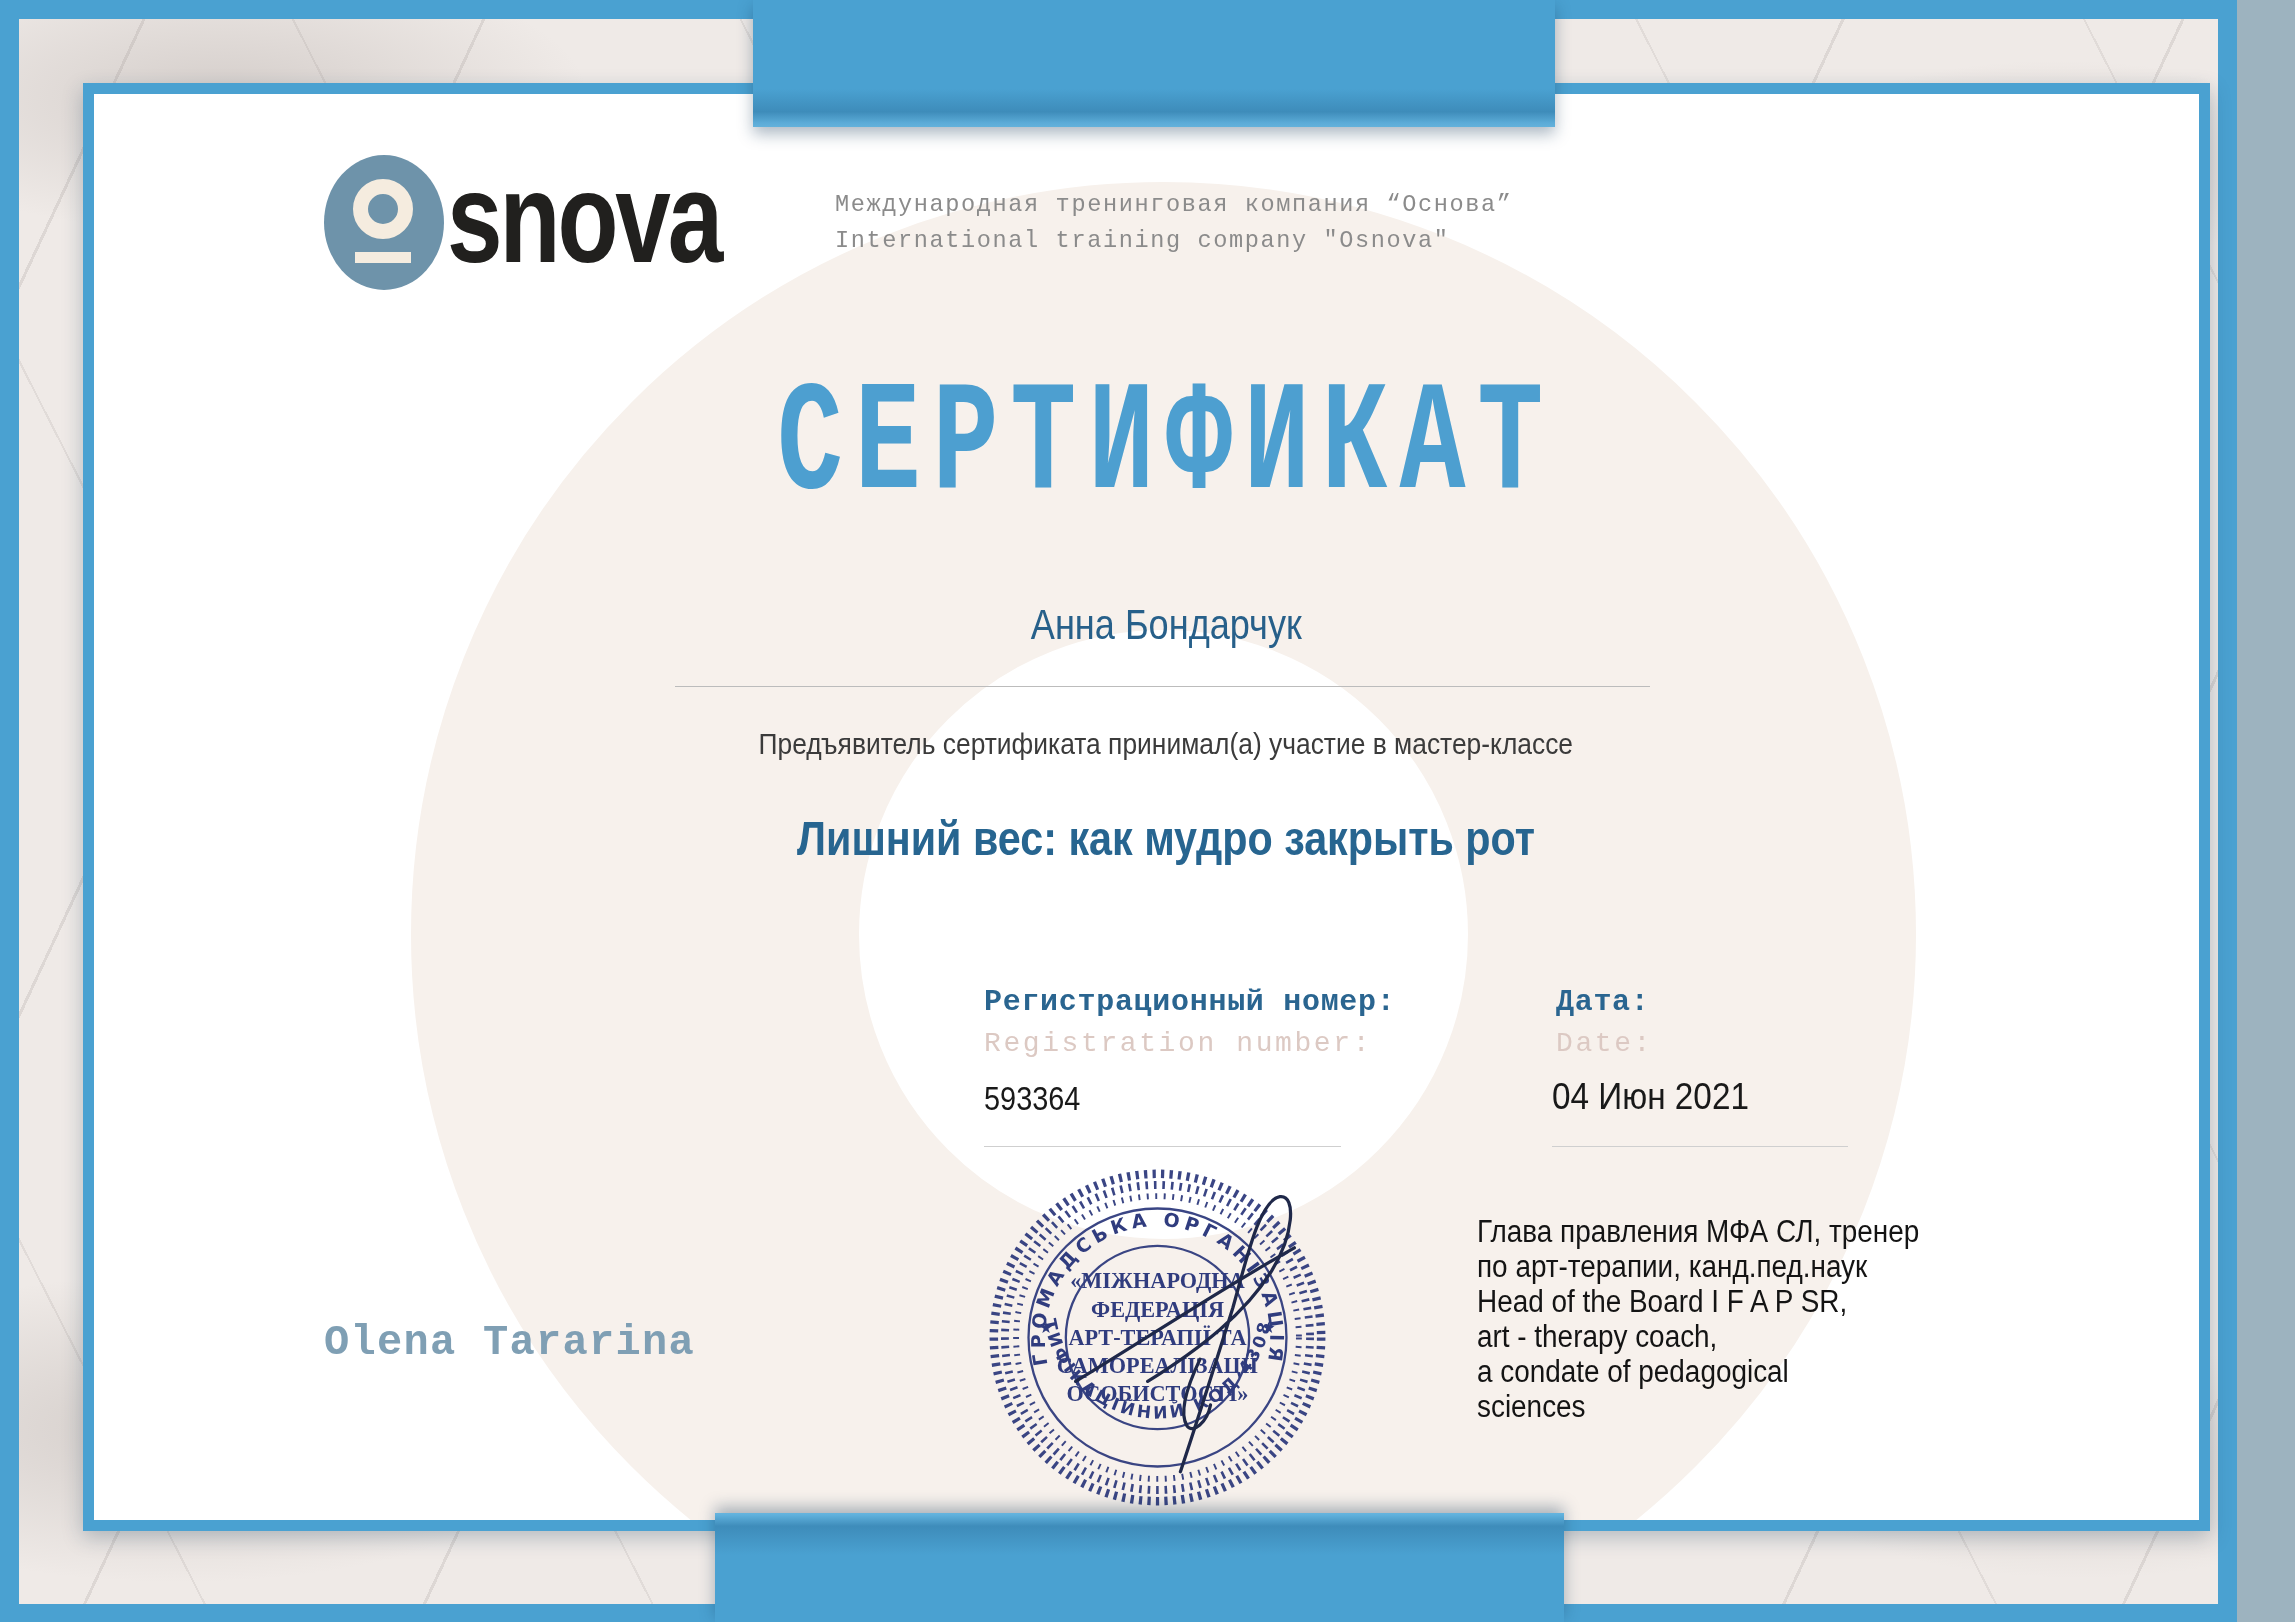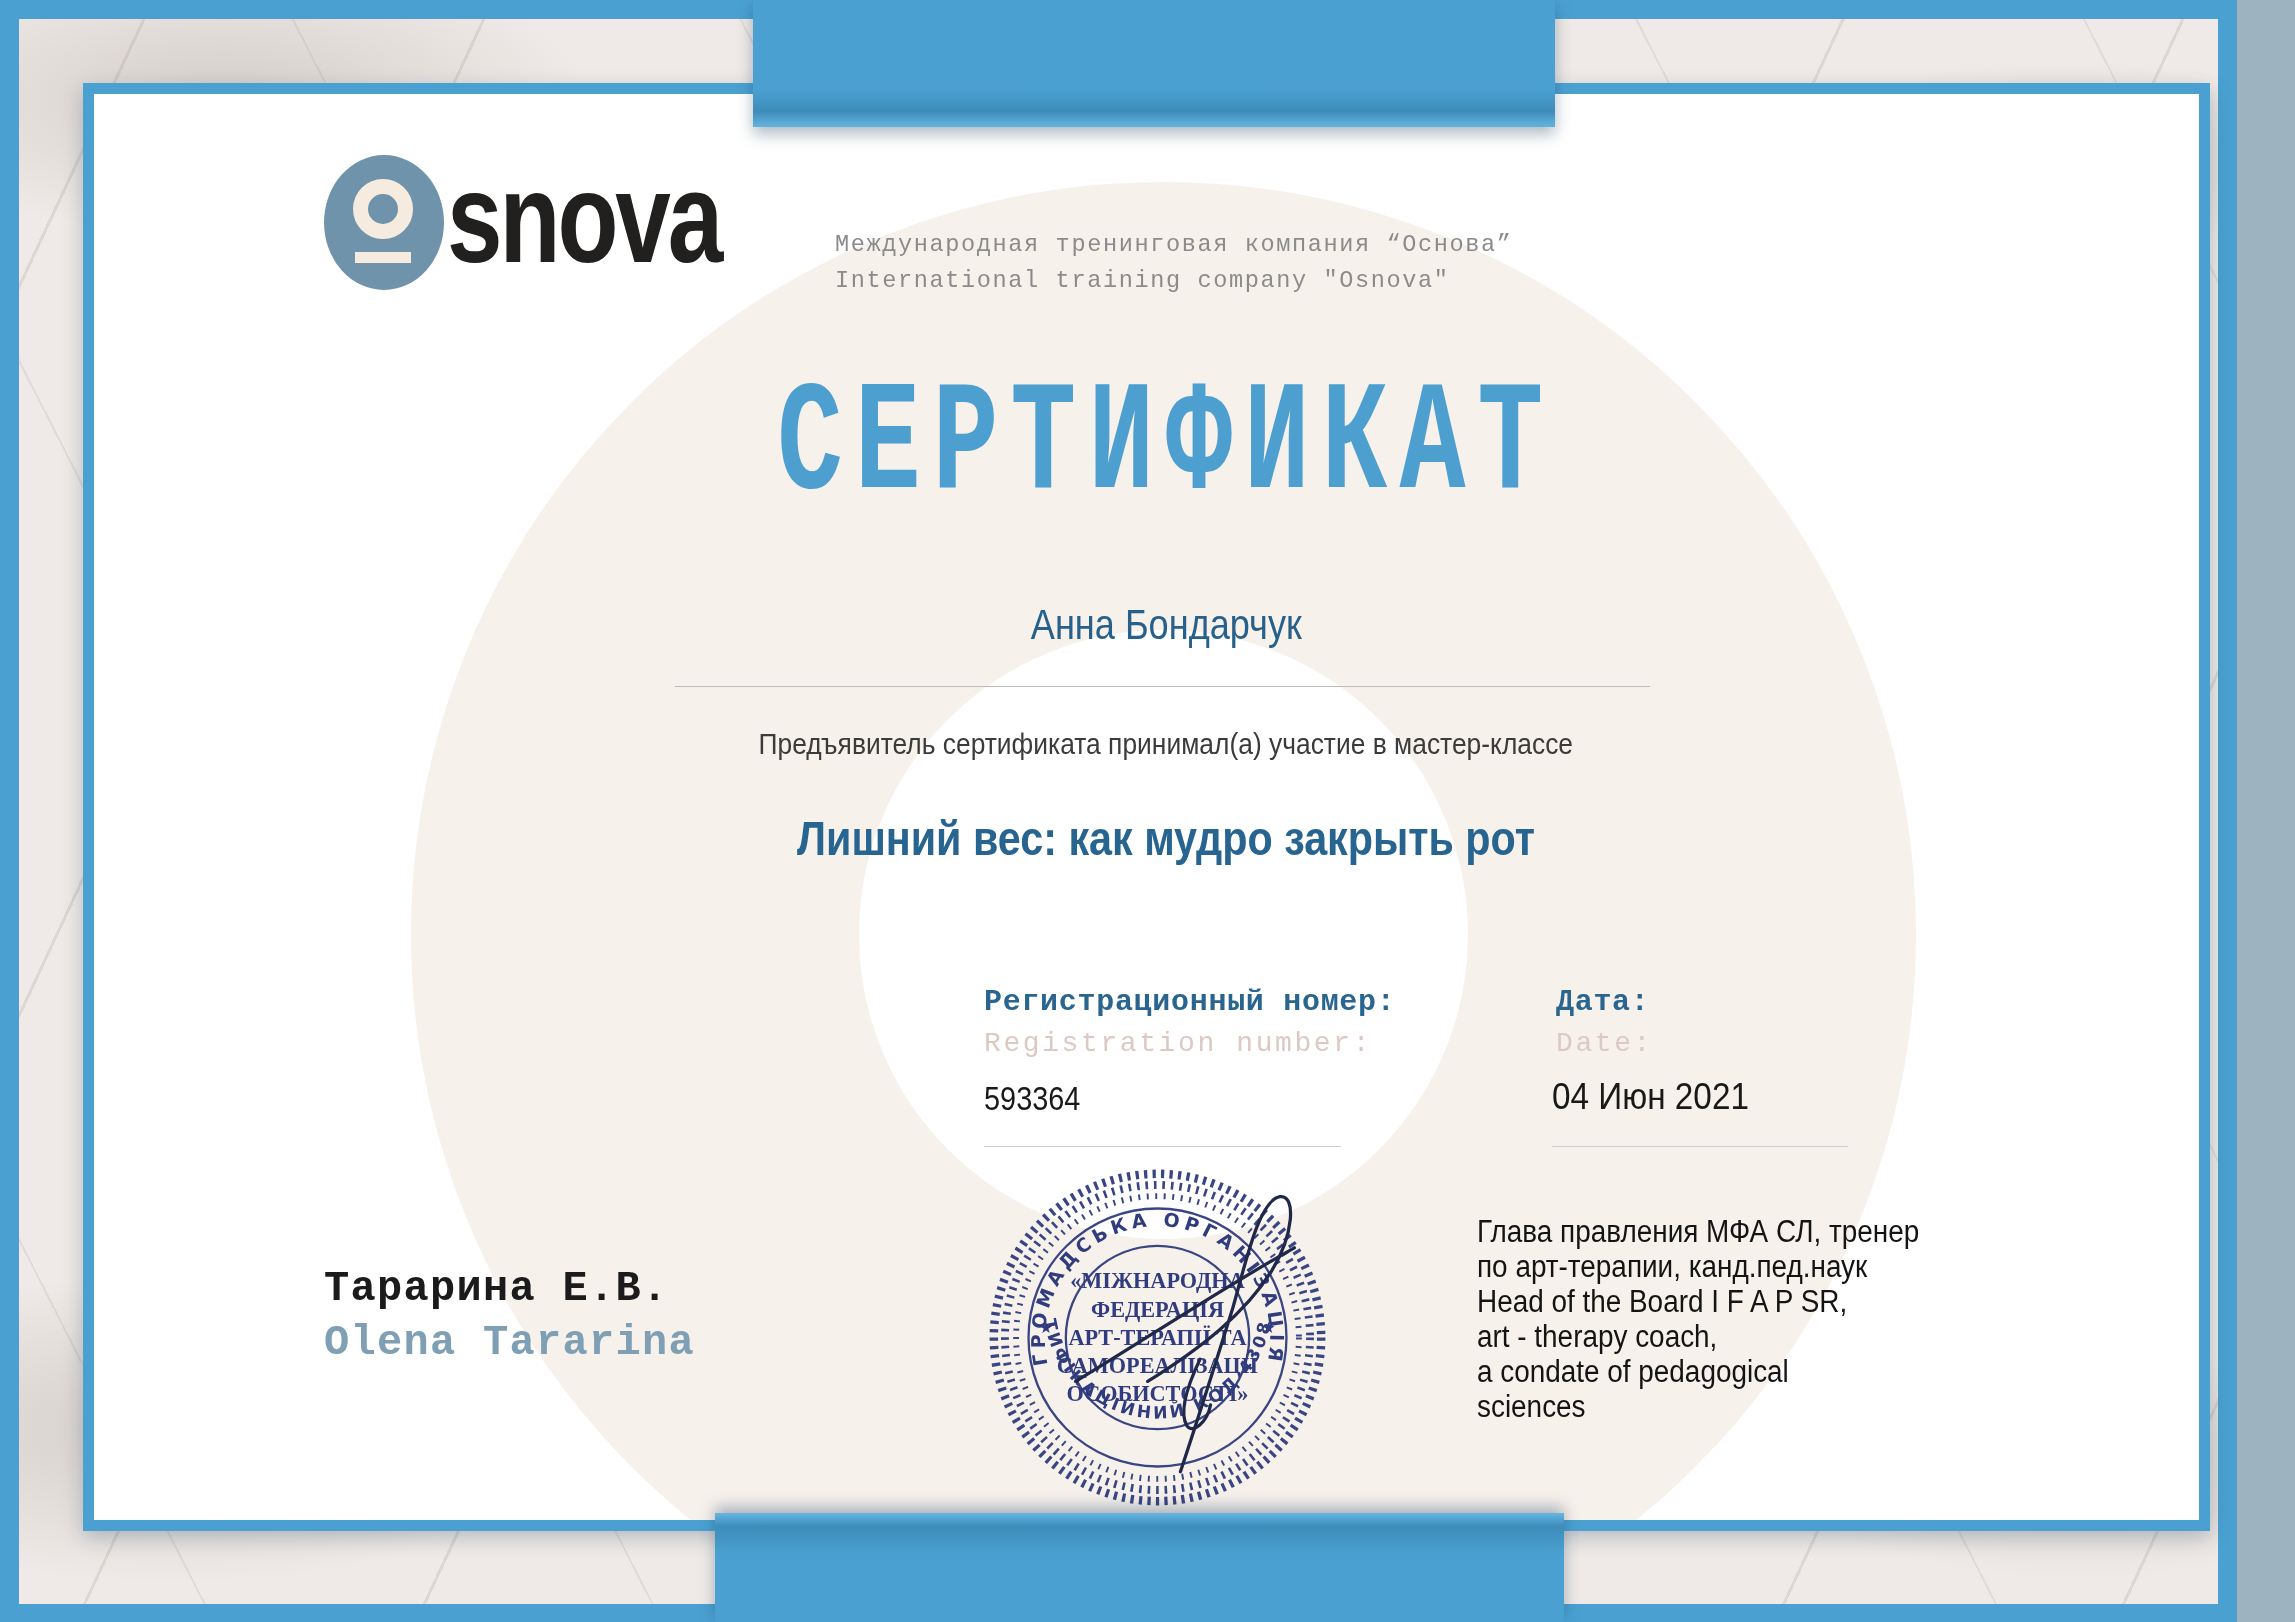--- a/index.html
+++ b/index.html
@@ -47,21 +47,21 @@
   .center-col{position:absolute;left:39px;right:0;text-align:center;}
   .mono{font-family:"Liberation Mono","DejaVu Sans Mono",monospace;}
 
   
   .logo-ellipse{left:230px;top:61px;width:120px;height:135px;border-radius:50%;background:#6e93aa;}
   .logo-oring{position:absolute;left:29.4px;top:23.6px;width:60px;height:60px;border:15px solid #f5ecdf;border-radius:50%;box-sizing:border-box;}
   .logo-obar{position:absolute;left:31px;top:97px;width:56px;height:11px;background:#f5ecdf;}
   .logo-wordmark{left:353px;top:39px;font-size:128px;line-height:170px;font-weight:bold;color:#21201e;
      letter-spacing:-3.9px;transform:scaleX(.78);transform-origin:0 0;}
 
-  .company-line{left:741px;font-size:23.6px;letter-spacing:1.6px;color:#8b8b8b;white-space:nowrap;margin-top:40px;}
+  .company-line{left:741px;font-size:23.6px;letter-spacing:1.6px;color:#8b8b8b;white-space:nowrap;}
   .company-ru{top:97px;}
   .company-en{top:133px;}
 
   .cert-title{top:262px;font-size:110px;font-weight:bold;color:#4d9fd0;letter-spacing:11.8px;
      transform:scaleY(1.42);transform-origin:50% 0;white-space:nowrap;}
 
   .recipient{top:506px;font-size:43px;font-weight:400;color:#27608a;white-space:nowrap;}
   .recipient span{display:inline-block;transform:scaleX(.84);}
   .name-divider{left:581px;top:592px;width:975px;height:1.3px;background:#bcbcbc;}
 
@@ -160,21 +160,20 @@
         <text x="265" y="319">САМОРЕАЛІЗАЦІЇ</text>
         <text x="265" y="362">ОСОБИСТОСТІ»</text>
       </g>
       <g fill="none" stroke="#1f2849" stroke-width="5" stroke-linecap="round">
         <path d="M 300,470 C 330,380 355,300 380,220 C 400,150 420,55 452,50 C 478,47 472,110 440,162 C 400,228 330,282 250,332"></path>
         <path d="M 140,332 C 240,272 360,192 474,128"></path>
         <path d="M 330,298 C 310,340 298,380 310,400 C 319,413 341,394 346,368"></path>
       </g>
     </svg>
 
-    <div class="abs mono signer-ru">Тарарина Е.В.</div>
     <div class="abs mono signer-en">Olena Tararina</div>
 
     <div class="abs signer-titles">
       <div>Глава правления МФА СЛ, тренер</div>
       <div>по арт-терапии, канд.пед.наук</div>
       <div>Head of the Board I F A P SR,</div>
       <div>art - therapy coach,</div>
       <div>a condate of pedagogical</div>
       <div>sciences</div>
     </div>

